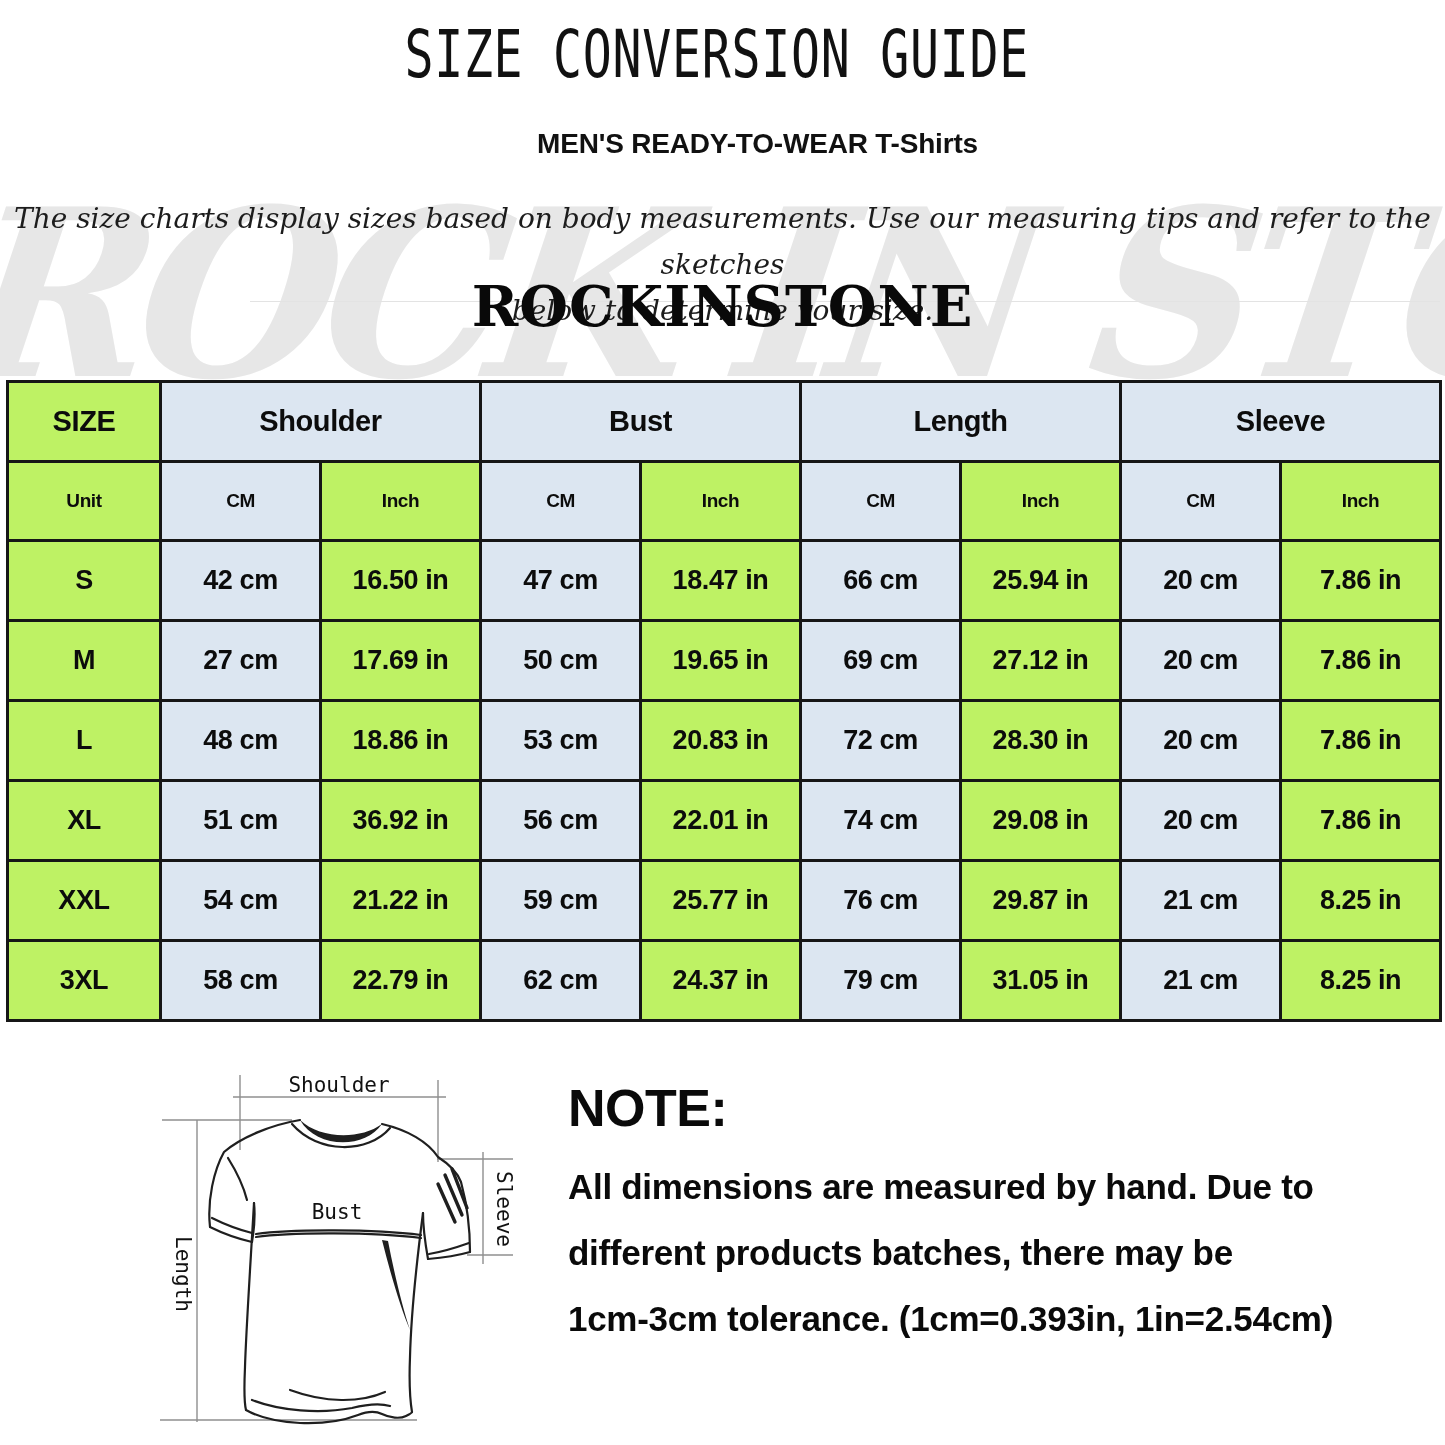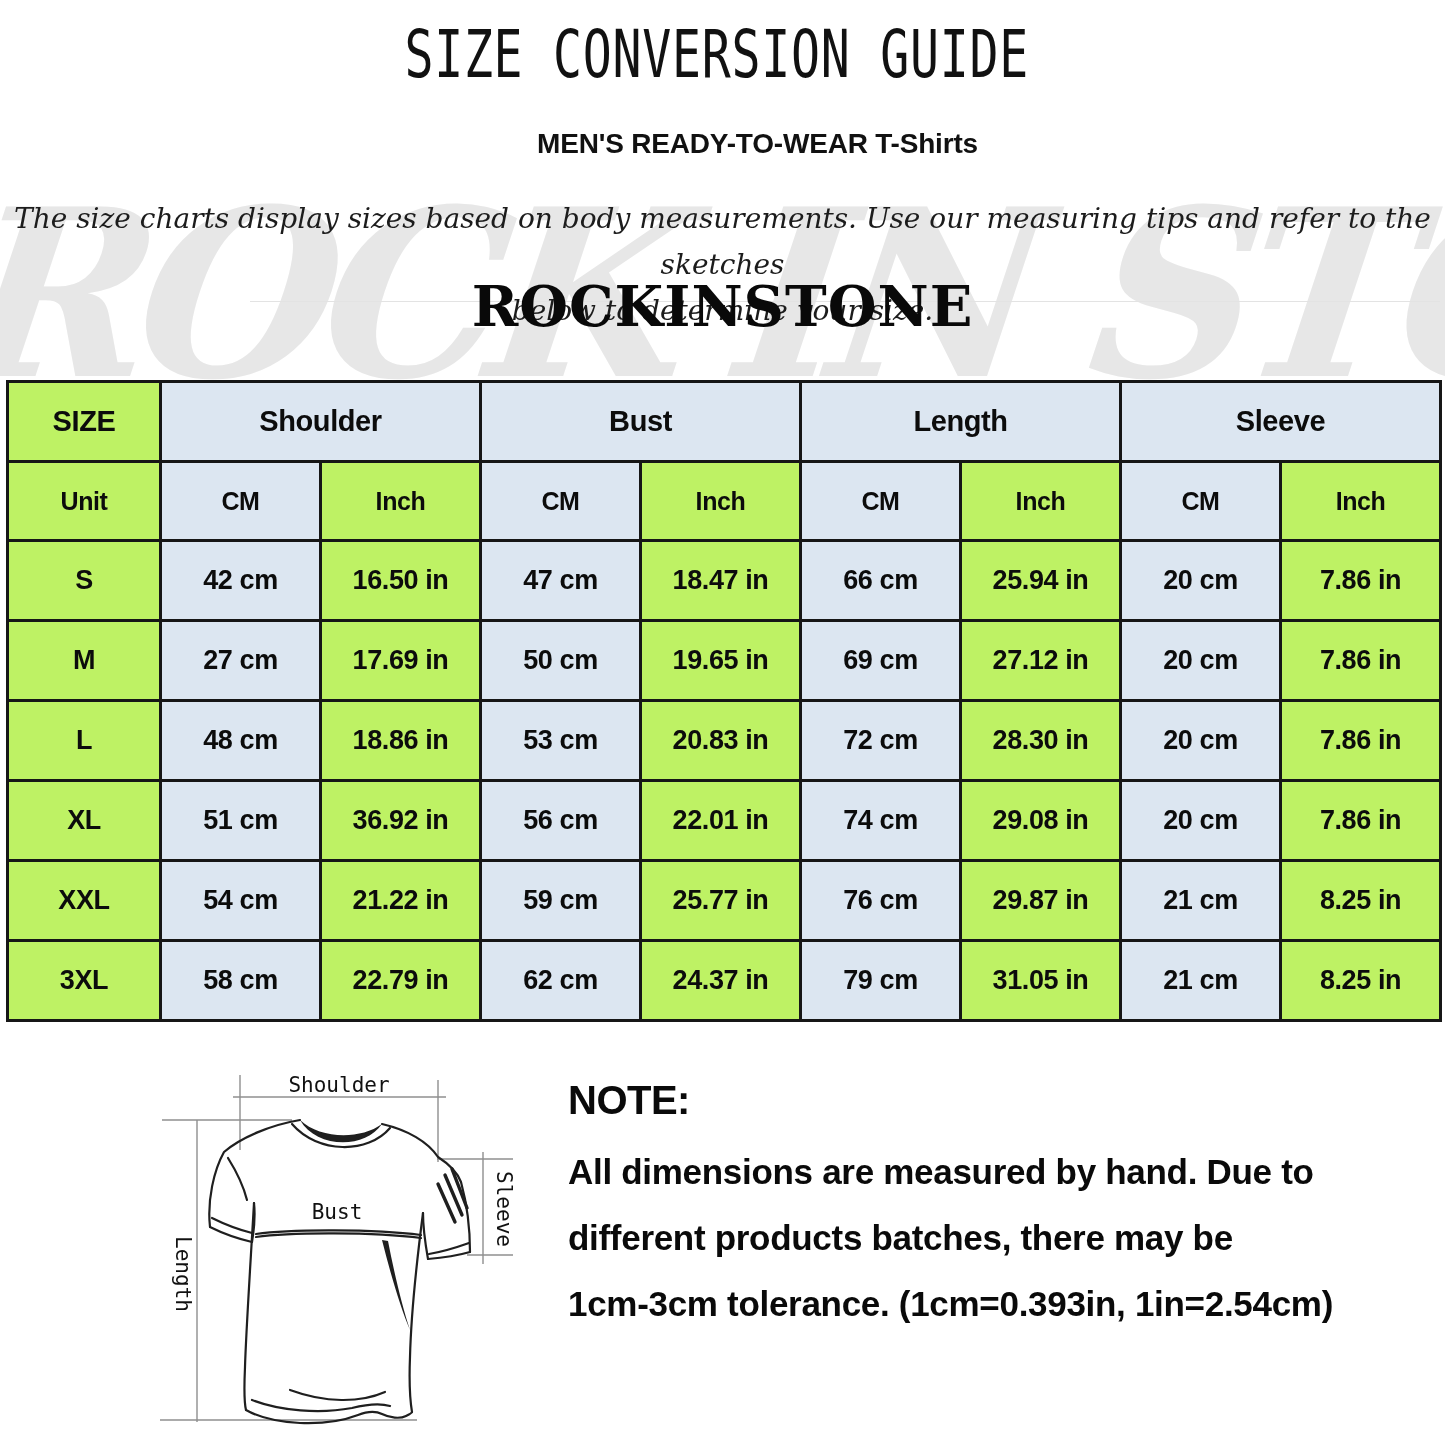--- a/index.html
+++ b/index.html
@@ -96,21 +96,21 @@
   .size-table th, .size-table td {
     border: 3px solid #161616;
     padding: 0;
     text-align: center;
     vertical-align: middle;
     font-weight: bold;
     color: #0c0c0c;
     letter-spacing: -0.4px;
   }
   .size-table .group-row th { height: 77px; font-size: 29px; }
-  .size-table .unit-row  th { height: 76px; font-size: 25px; }
+  .size-table .unit-row  th { height: 76px; font-size: 19px; }
   .size-table tbody td      { height: 77px; font-size: 27px; }
   .blue { background: #dce6f1; }
   .white { background: #bef264; }
 
   
   .diagram {
     position: absolute;
     left: 140px;
     top: 1062px;
     width: 450px;
@@ -121,21 +121,21 @@
   
   .note {
     position: absolute;
     left: 568px;
     top: 1078px;
     width: 830px;
     z-index: 2;
     color: #0a0a0a;
   }
   .note-heading {
-    font-size: 40px;
+    font-size: 52px;
     font-weight: bold;
     margin: 0 0 16px 0;
     letter-spacing: -0.5px;
   }
   .note-line {
     font-size: 35px;
     font-weight: bold;
     line-height: 66px;
     margin: 0;
     letter-spacing: -0.3px;

